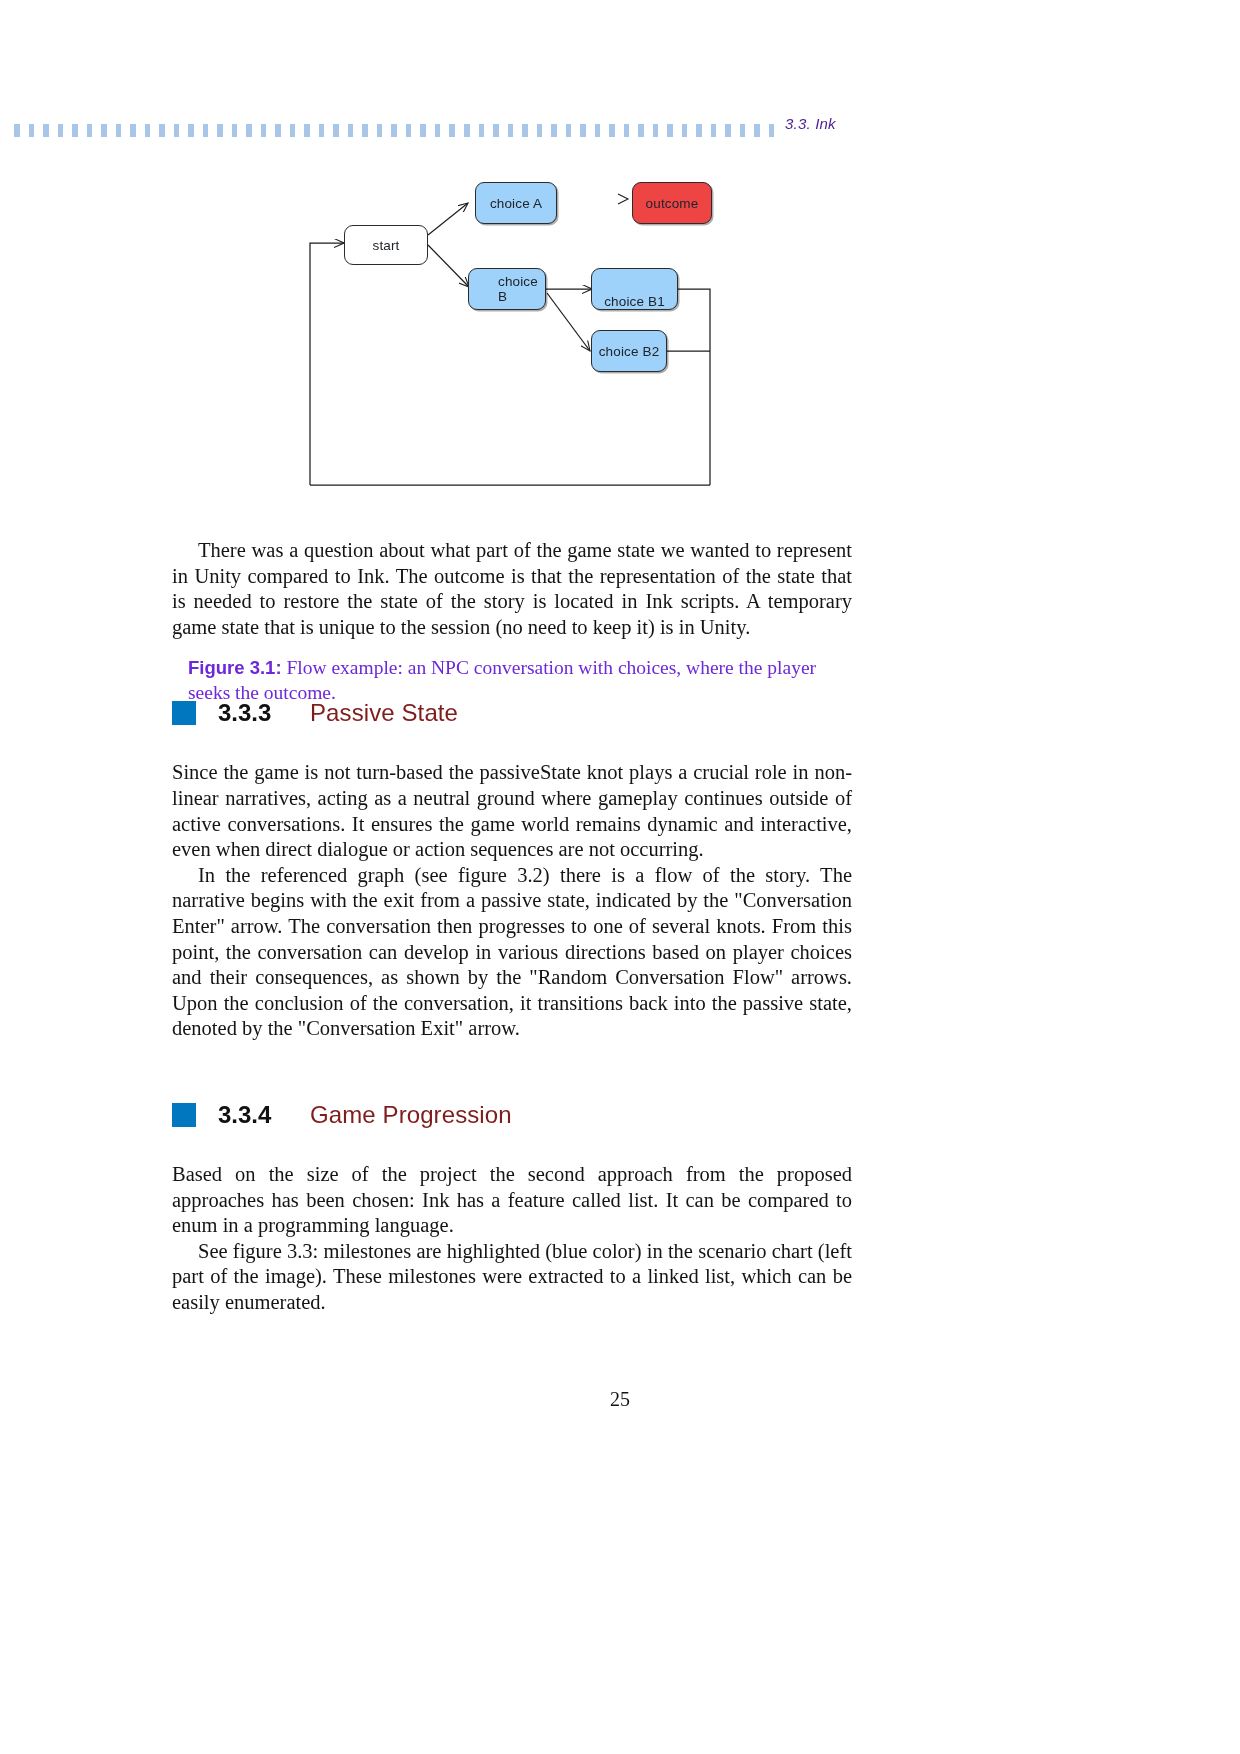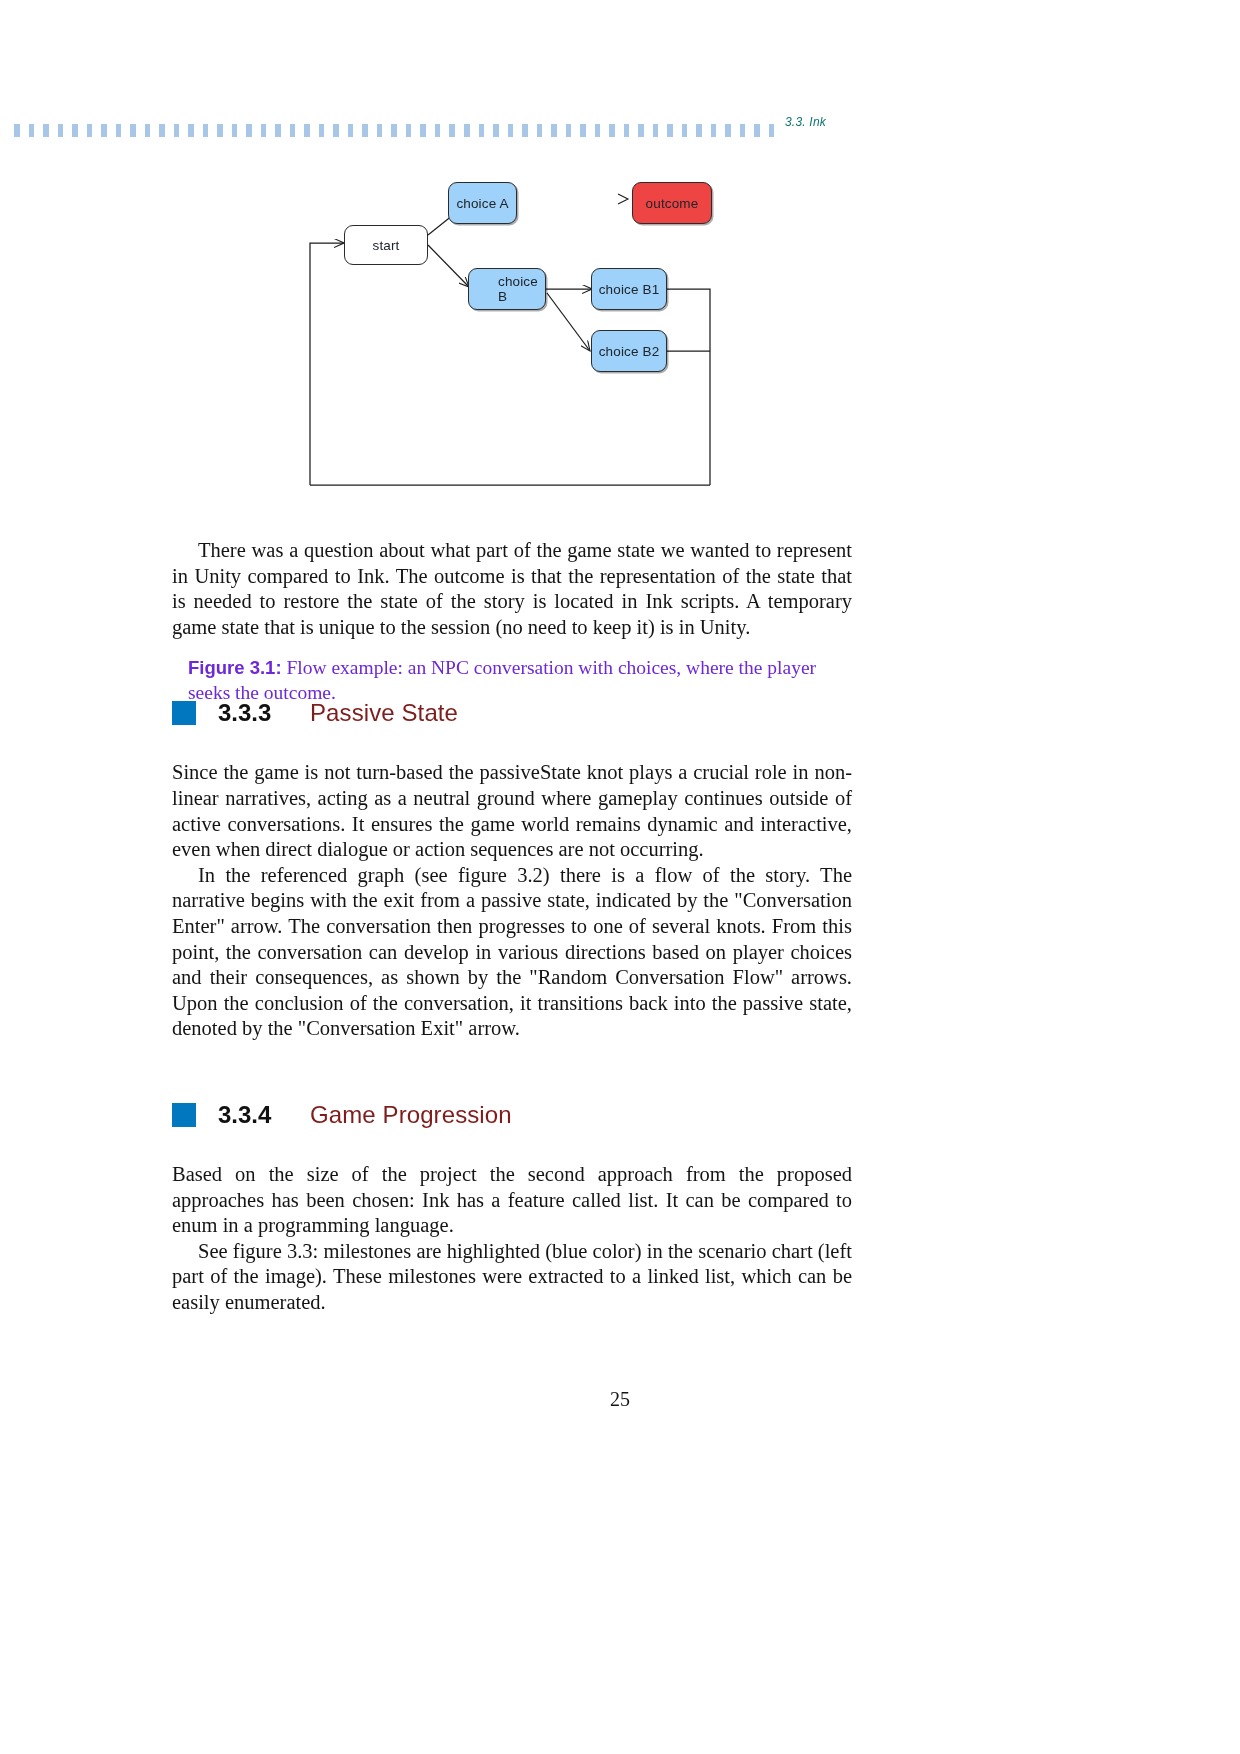--- a/index.html
+++ b/index.html
@@ -39,22 +39,22 @@
     width: 9px;
     height: 13px;
     background: #a8c6e8;
   }
   .header-title {
     position: absolute;
     left: 785px;
     top: 3px;
     font-family: "Liberation Sans", sans-serif;
     font-style: italic;
-    font-size: 12px;
-    color: #0f766e;
+    font-size: 15px;
+    color: #4c1d95;
     letter-spacing: .2px;
     white-space: nowrap;
   }
 
   
   .figure-block {
     position: absolute;
     left: 0;
     top: 155px;
     width: 1240px;
@@ -252,29 +252,29 @@
 
       <g stroke="#1d1d1d" stroke-width="1.1" fill="none">
         <path d="M618,39 L628,44 L618,49"></path>
       </g>
     </svg>
 
     <div class="node plain" style="left:344px; top:70px;  width:84px;  height:40px;">
       <span>start</span>
     </div>
 
-    <div class="node blue" style="left:448px; top:27px;  width:69px;  height:42px;">
+    <div class="node blue" style="left:475px; top:27px;  width:82px;  height:42px;">
       <span>choice A</span>
     </div>
 
     <div class="node blue" style="left:468px; top:113px; width:78px;  height:42px;padding-left:29px;">
       <span>choice B</span>
     </div>
 
-    <div class="node blue" style="left:591px; top:113px; width:76px;  height:42px;">
+    <div class="node blue" style="left:591px; top:113px; width:87px;  height:42px;align-items:flex-end;">
       <span>choice B1</span>
     </div>
 
     <div class="node blue" style="left:591px; top:175px; width:76px;  height:42px;">
       <span>choice B2</span>
     </div>
 
     <div class="node green" style="left:632px; top:27px; width:80px;  height:42px;">
       <span>outcome</span>
     </div>

